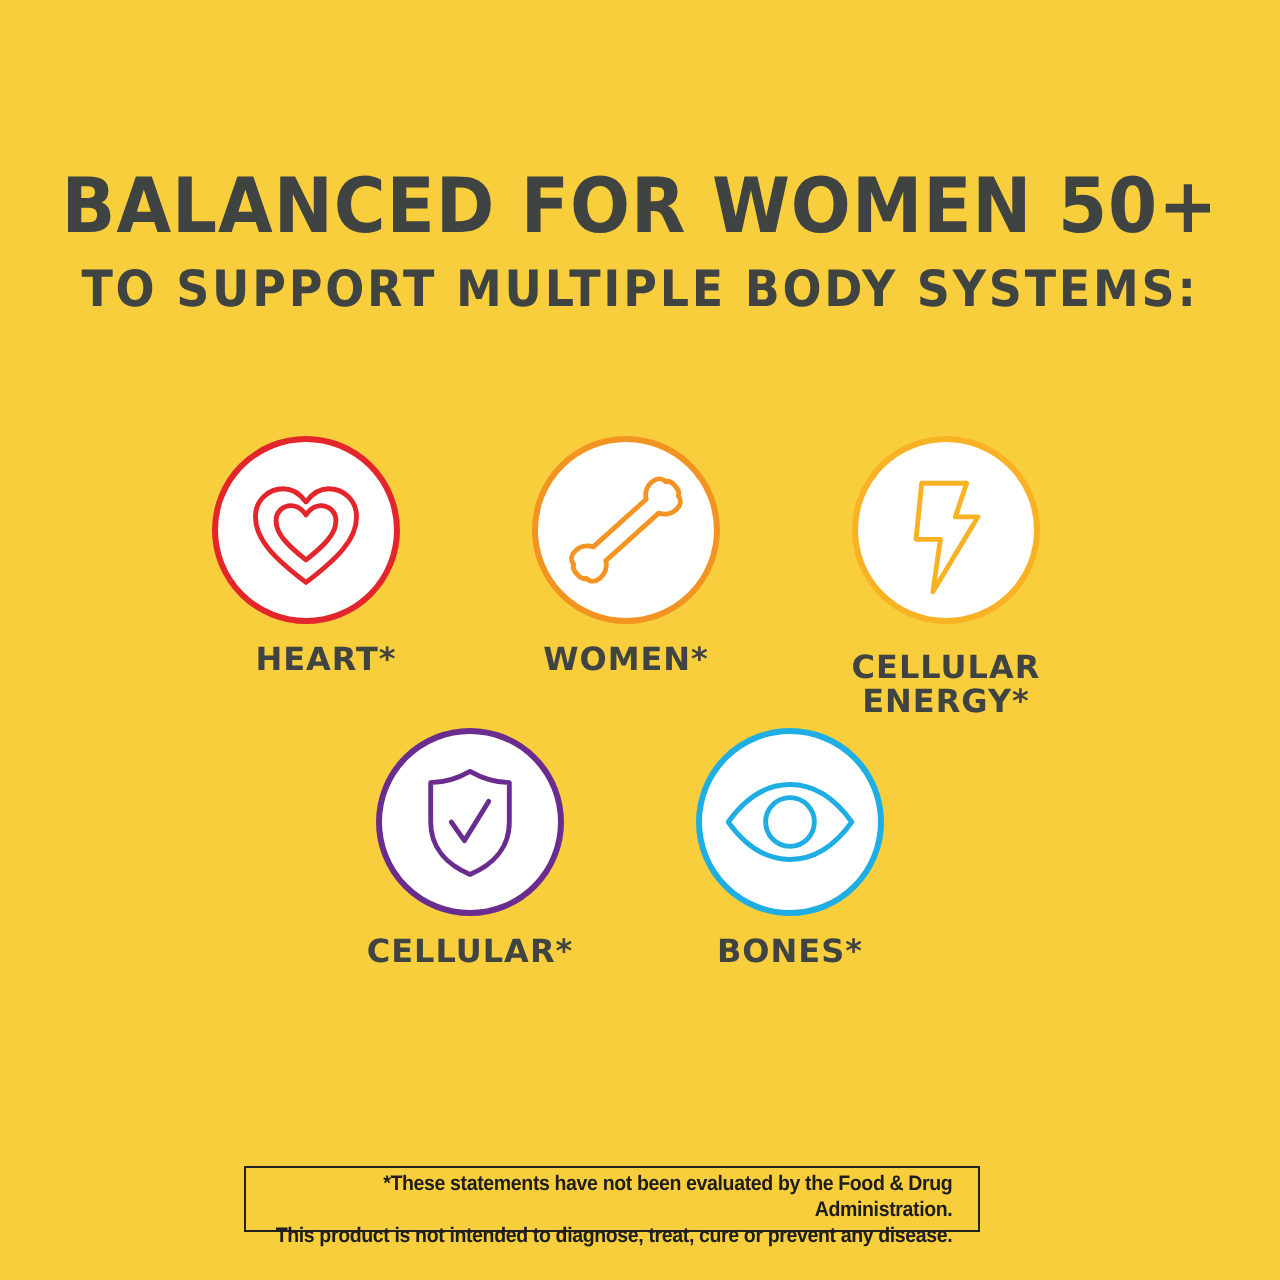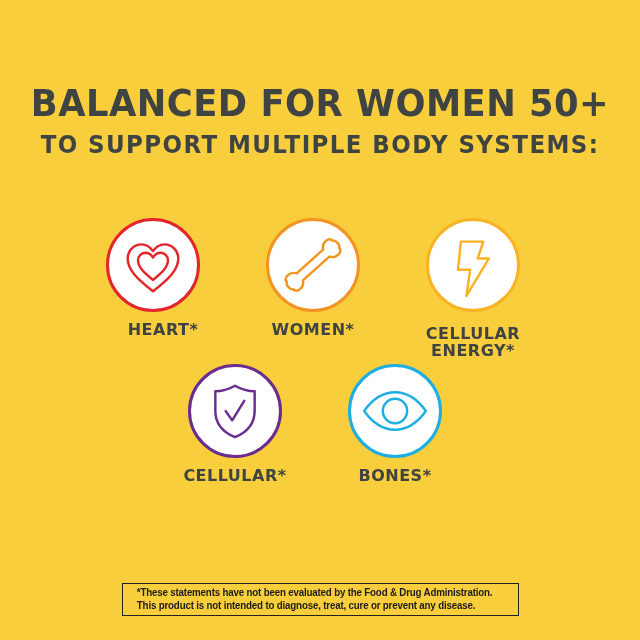--- a/index.html
+++ b/index.html
@@ -17,24 +17,24 @@
   .h2 { top: 130px; font-size: 25px; letter-spacing: 1.5px; transform: scaleX(0.92); }
   .badge { position: absolute; width: 94px; height: 94px; border-radius: 50%;
     background: #ffffff; box-sizing: border-box; }
   .badge svg { position: absolute; left: 0; top: 0; width: 100%; height: 100%; }
   .label {
     position: absolute; text-align: center; color: #3f4443;
     font-family: "DejaVu Sans", sans-serif; font-weight: bold;
     font-size: 16px; line-height: 17px; letter-spacing: 0.5px; width: 160px;
   }
   .disclaimer {
-    position: absolute; left: 122px; top: 583px; width: 397px; height: 33px;
+    position: absolute; left: 122px; top: 583px; width: 368px; height: 33px;
     border: 1.5px solid #222; box-sizing: border-box;
     font-family: "Liberation Sans", sans-serif; font-weight: bold;
-    font-size: 10.5px; line-height: 13px; color: #1d1d1d; text-align: left;
+    font-size: 10.5px; line-height: 13px; color: #1d1d1d; text-align: right;
     padding-top: 2px; letter-spacing: -0.2px;
   }
   .disclaimer span { display: block; transform: scaleX(0.93); }
 </style>
 </head>
 <body>
 
 <h1 class="headline h1">BALANCED FOR WOMEN 50+</h1>
 <h2 class="headline h2">TO SUPPORT MULTIPLE BODY SYSTEMS:</h2>
 

